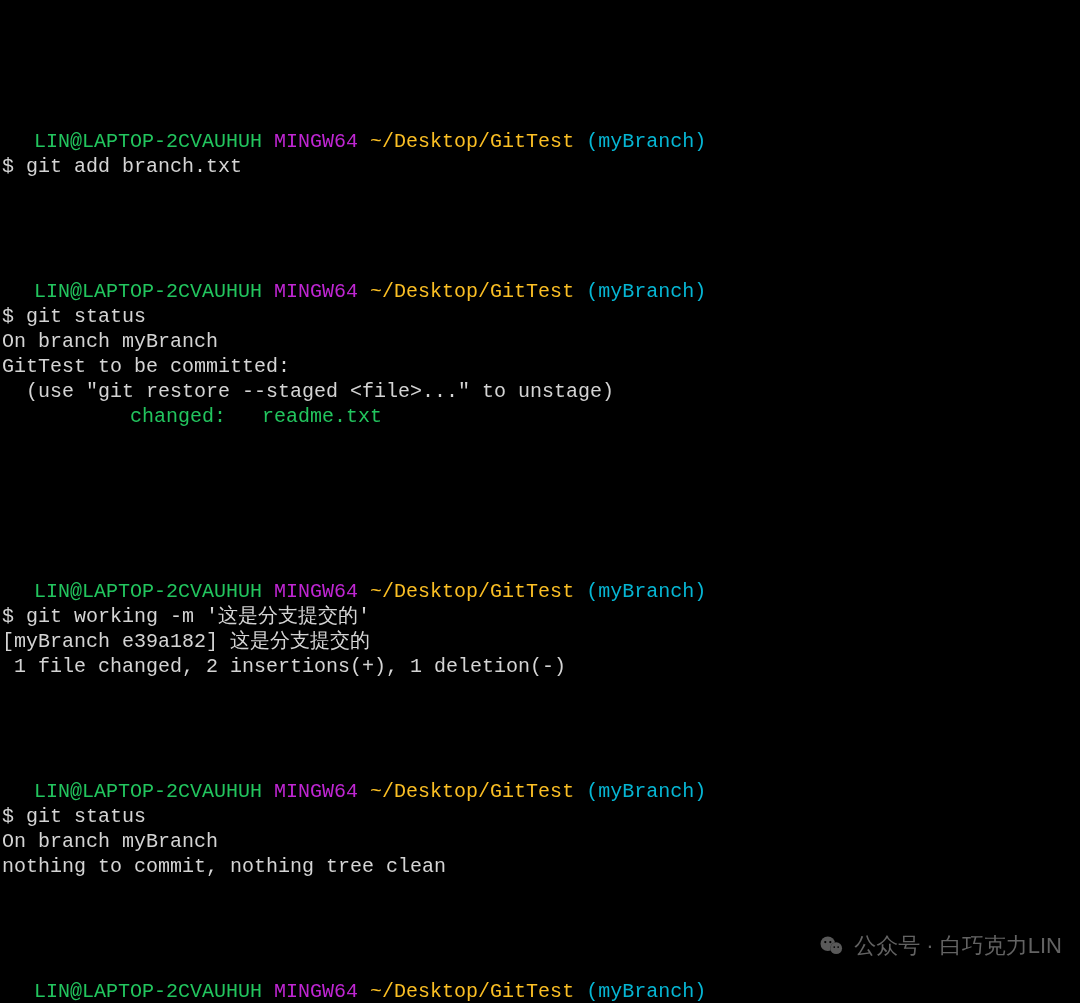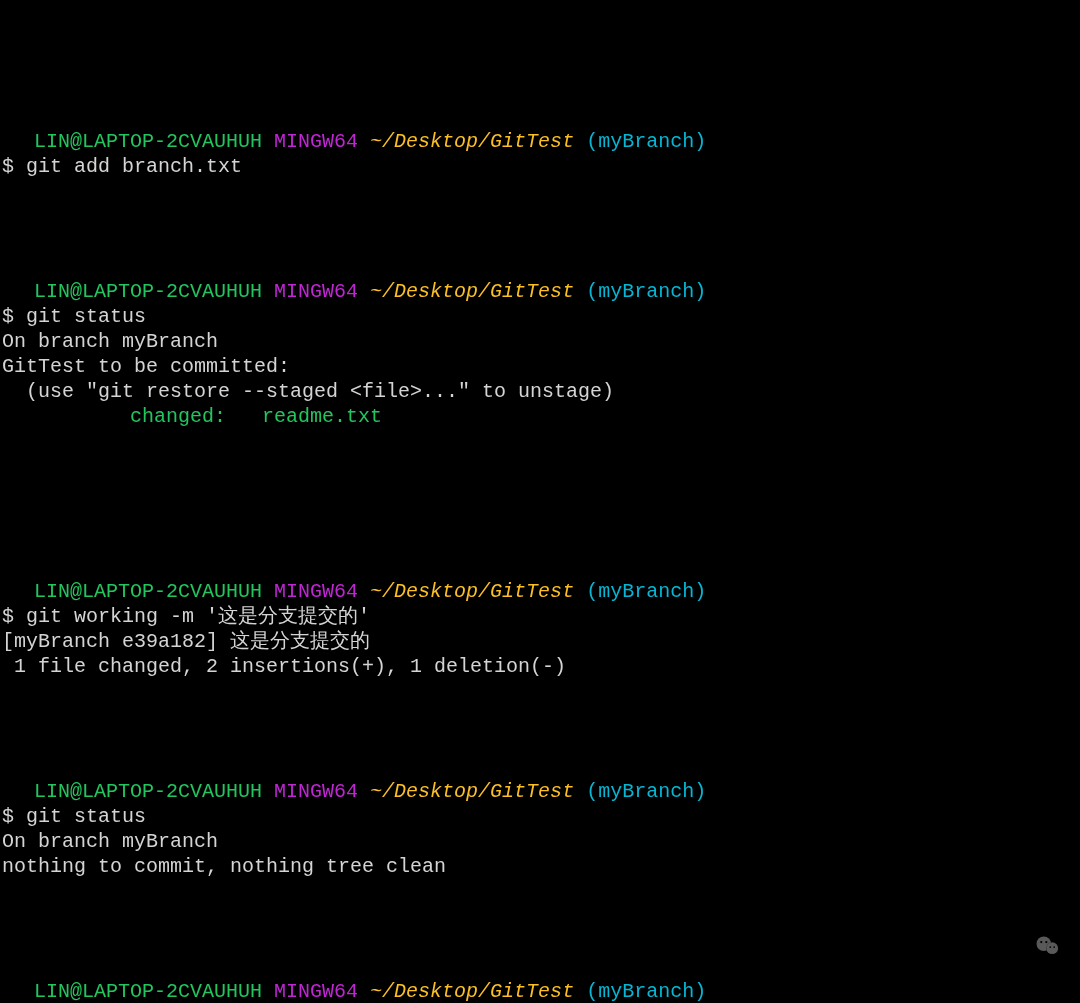--- a/index.html
+++ b/index.html
@@ -8,21 +8,21 @@
       color: #d0d0d0;
       font-family: Consolas, 'Courier New', monospace;
       font-size: 20px;
       line-height: 1.25;
       width: 1080px;
       padding: 4px 2px;
       white-space: pre;
     }
     .green { color: #22c55e; margin-left: 32px; }
     .magenta { color: #c026d3; text-align: center; }
-    .yellow { color: #fbbf24; font-style: italic; }
+    .yellow { color: #fbbf24; }
     .cyan { color: #06b6d4; }
     .white { color: #d4d4d4; }
     .block { margin-bottom: 0; }
     .watermark {
       position: absolute;
       right: 18px;
       top: 932px;
       font-size: 22px;
       color: rgba(180,180,180,0.55);
       font-family: -apple-system, Helvetica, Arial, sans-serif;
@@ -87,16 +87,17 @@
     <svg viewBox="0 0 100 100">
         <circle cx="35" cy="42" r="26" fill="rgba(180,180,180,0.9)"></circle>
         <circle cx="65" cy="58" r="21" fill="#000"></circle>
         <circle cx="65" cy="58" r="21" fill="rgba(180,180,180,0.9)"></circle>
         <circle cx="26" cy="36" r="4" fill="#000"></circle>
         <circle cx="44" cy="36" r="4" fill="#000"></circle>
         <circle cx="58" cy="54" r="3" fill="#000"></circle>
         <circle cx="72" cy="54" r="3" fill="#000"></circle>
       </svg>
   </span>
+  <span>公众号 · 白巧克力LIN</span>
 </div>
 
 
 
 
 </body></html>

